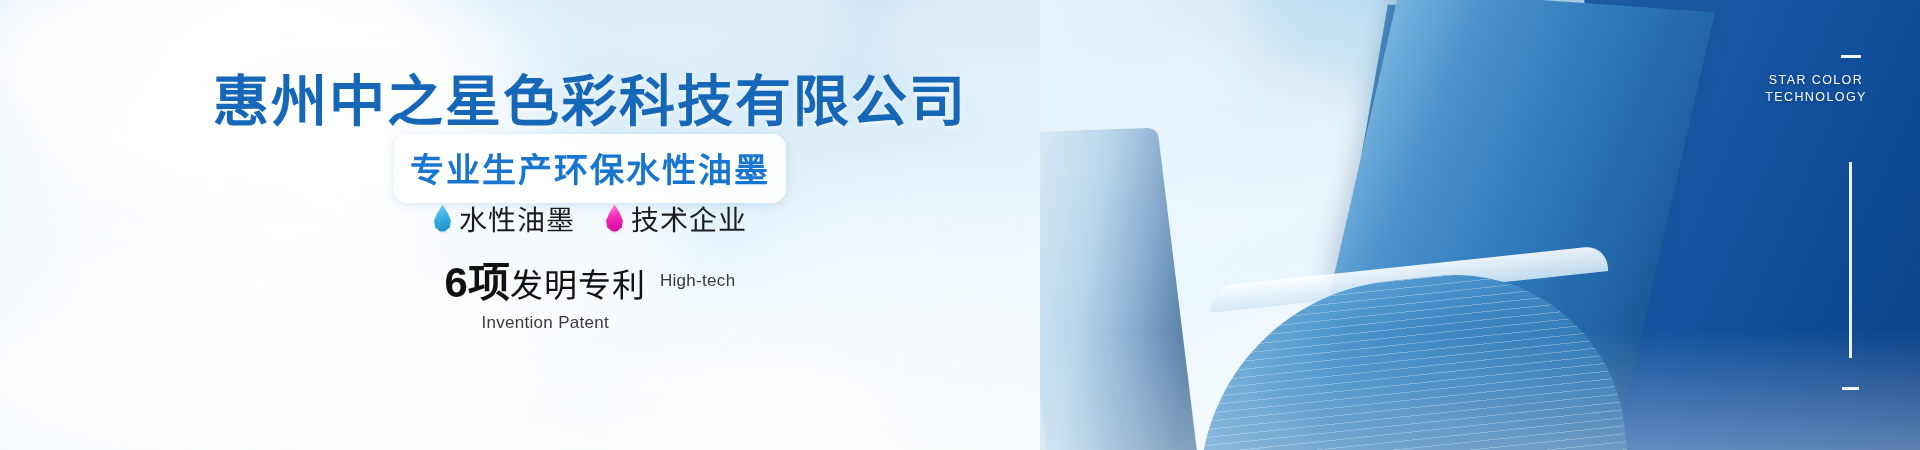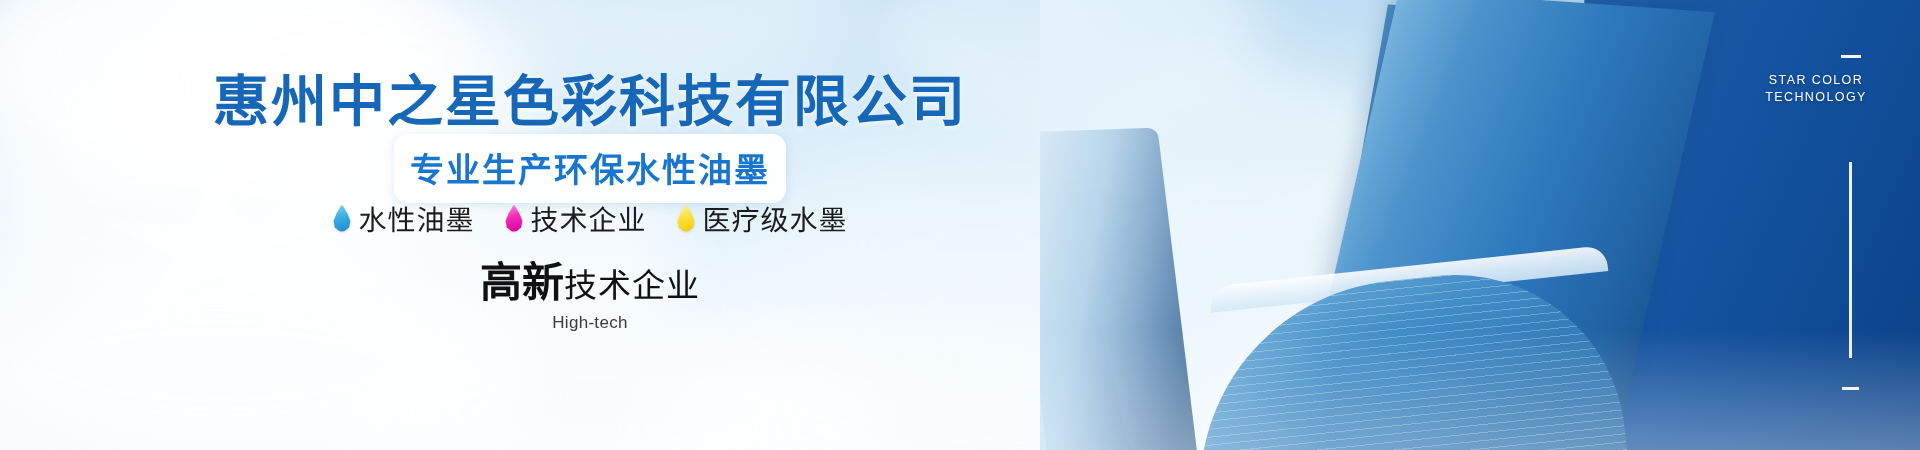--- a/index.html
+++ b/index.html
@@ -255,29 +255,28 @@
 
     <div class="features">
       <div class="feat">
         <span class="drop drop-blue"></span>
         <span class="feat-label">水性油墨</span>
       </div>
       <div class="feat">
         <span class="drop drop-magenta"></span>
         <span class="feat-label">技术企业</span>
       </div>
-      <div class="feat">
-        <span class="drop drop-yellow"></span>
-        <span class="feat-label">医疗级水墨</span>
-      </div>
     </div>
 
     <div class="badges">
       <div class="badge">
         <div class="badge-main">
-          <span class="badge-strong">高新</span><span class="badge-light">技术企业</span>
+          <span class="badge-strong">6项</span><span class="badge-light">发明专利</span>
         </div>
+        <div class="badge-en">Invention Patent</div>
+      </div>
+      <div class="badge">
         <div class="badge-en">High-tech</div>
       </div>
     </div>
 
   </div>
 </div>
 
 </body></html>

